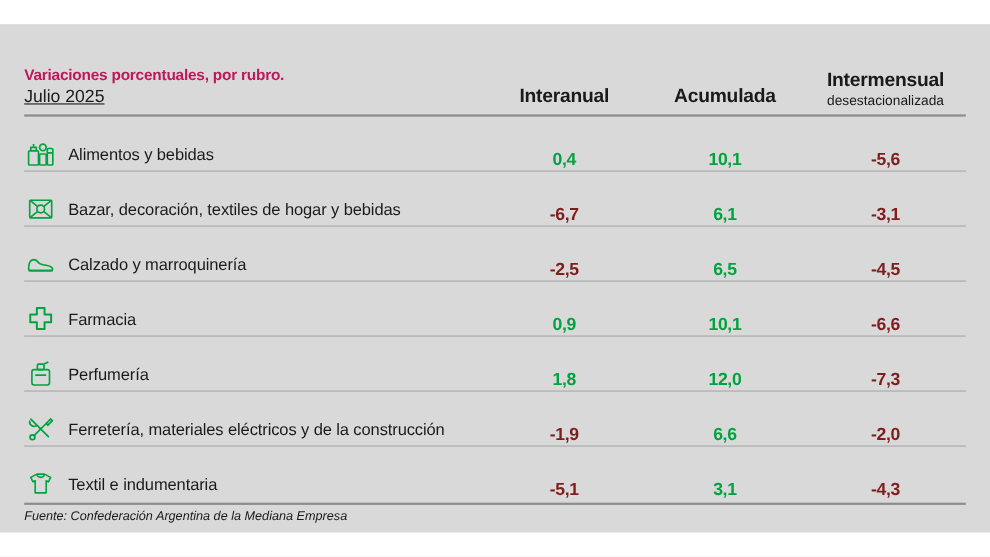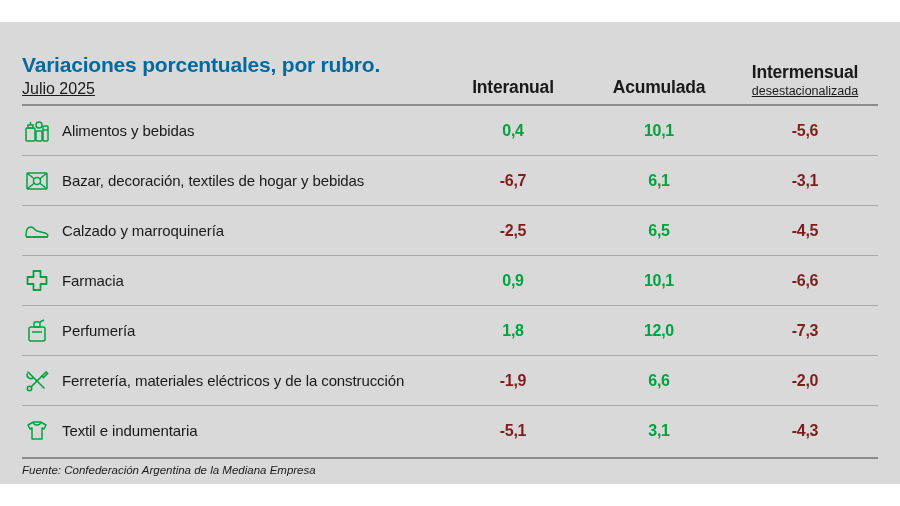--- a/index.html
+++ b/index.html
@@ -36,23 +36,23 @@
     height: 70px;
     border-bottom: 2px solid #8c8c8c;
     padding-bottom: 4px;
     box-sizing: border-box;
   }
   .header .title-block {
     flex: 0 0 418px;
     padding-bottom: 2px;
   }
   .title-main {
-    font-size: 21px;
+    font-size: 14px;
     font-weight: bold;
-    color: #0369a1;
+    color: #be185d;
     line-height: 1.25;
     letter-spacing: -0.2px;
   }
   .title-sub {
     font-size: 16px;
     color: #1a1a1a;
     line-height: 1.2;
     margin-top: 1px;
     text-decoration: underline;
   }
@@ -65,26 +65,25 @@
   .col-head .ch-main {
     font-size: 17.5px;
     font-weight: bold;
     letter-spacing: -0.2px;
   }
   .col-head .ch-sub {
     font-size: 12.5px;
     font-weight: normal;
     line-height: 1.15;
     margin-top: 1px;
-    text-decoration: underline;
   }
   
   .row {
     display: flex;
-    align-items: center;
+    align-items: flex-end;
     height: 49px;
     border-bottom: 1px solid #a8a8a8;
   }
   .row:last-of-type {
     border-bottom: none;
   }
   .row .label-cell {
     flex: 0 0 418px;
     display: flex;
     align-items: center;

